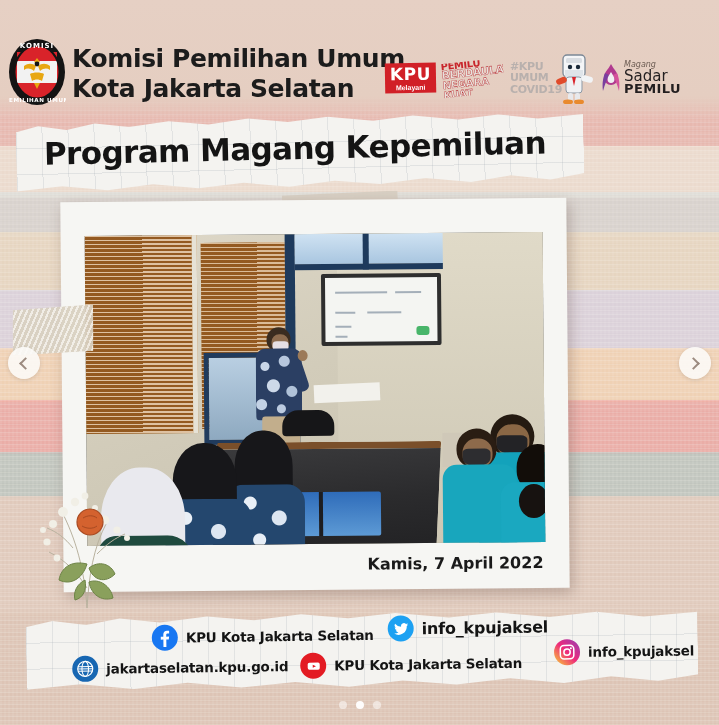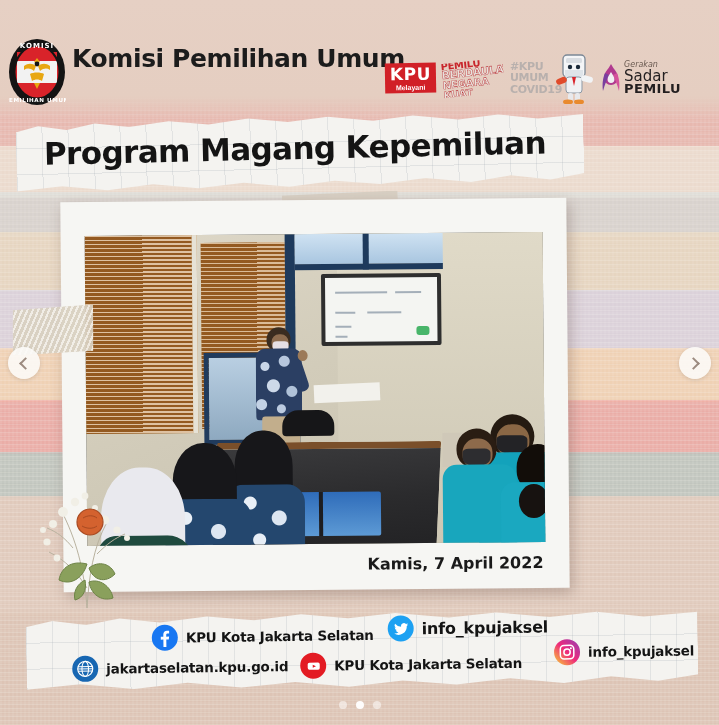--- a/index.html
+++ b/index.html
@@ -396,20 +396,21 @@
         <path d="M22 36c3-2 11-2 14 0l-2 7c-3-2-7-2-10 0z"></path>
         <path d="M26 45h6l-3 6z"></path>
       </g>
       <circle cx="29" cy="26" r="2.4" fill="#141414"></circle>
       <text x="29" y="9.5" font-family="DejaVu Sans, sans-serif" font-size="7" font-weight="bold" fill="#ffffff" text-anchor="middle" letter-spacing="1">KOMISI</text>
       <text x="29" y="64" font-family="DejaVu Sans, sans-serif" font-size="5.6" font-weight="bold" fill="#ffffff" text-anchor="middle" letter-spacing="0.6">PEMILIHAN UMUM</text>
     </svg>
 
     <div class="kpu-title">
       <span>Komisi Pemilihan Umum</span>
+      <span>Kota Jakarta Selatan</span>
     </div>
 
     <div class="header-logos">
 
       <div class="logo-kpu-melayani">
         <div class="l1">KPU</div>
         <div class="l2">Melayani</div>
       </div>
 
       <div class="logo-berdaulat">
@@ -441,21 +442,21 @@
       </svg>
 
       <div class="logo-sadar">
         <svg class="flame" viewBox="0 0 22 30">
           <path d="M11 1c3 6 7 8 7 14a7 7 0 0 1-14 0c0-6 4-8 7-14z" fill="#b03a8f"></path>
           <path d="M5 10c-2 5-3 10-2 18 2-7 4-12 6-16z" fill="#7a3f9e"></path>
           <path d="M17 10c2 5 3 10 2 18-2-7-4-12-6-16z" fill="#d4529b"></path>
           <path d="M11 9c1.6 3 3.4 4.4 3.4 7.6a3.4 3.4 0 1 1-6.8 0C7.6 13.4 9.4 12 11 9z" fill="#f0f0f2"></path>
         </svg>
         <div class="txt">
-          <div class="g">Gerakan</div>
+          <div class="g">Magang</div>
           <div class="s">Sadar</div>
           <div class="p">PEMILU</div>
         </div>
       </div>
 
     </div>
   </div>
 
   <div class="title-banner">
     <div class="paper torn"></div>

